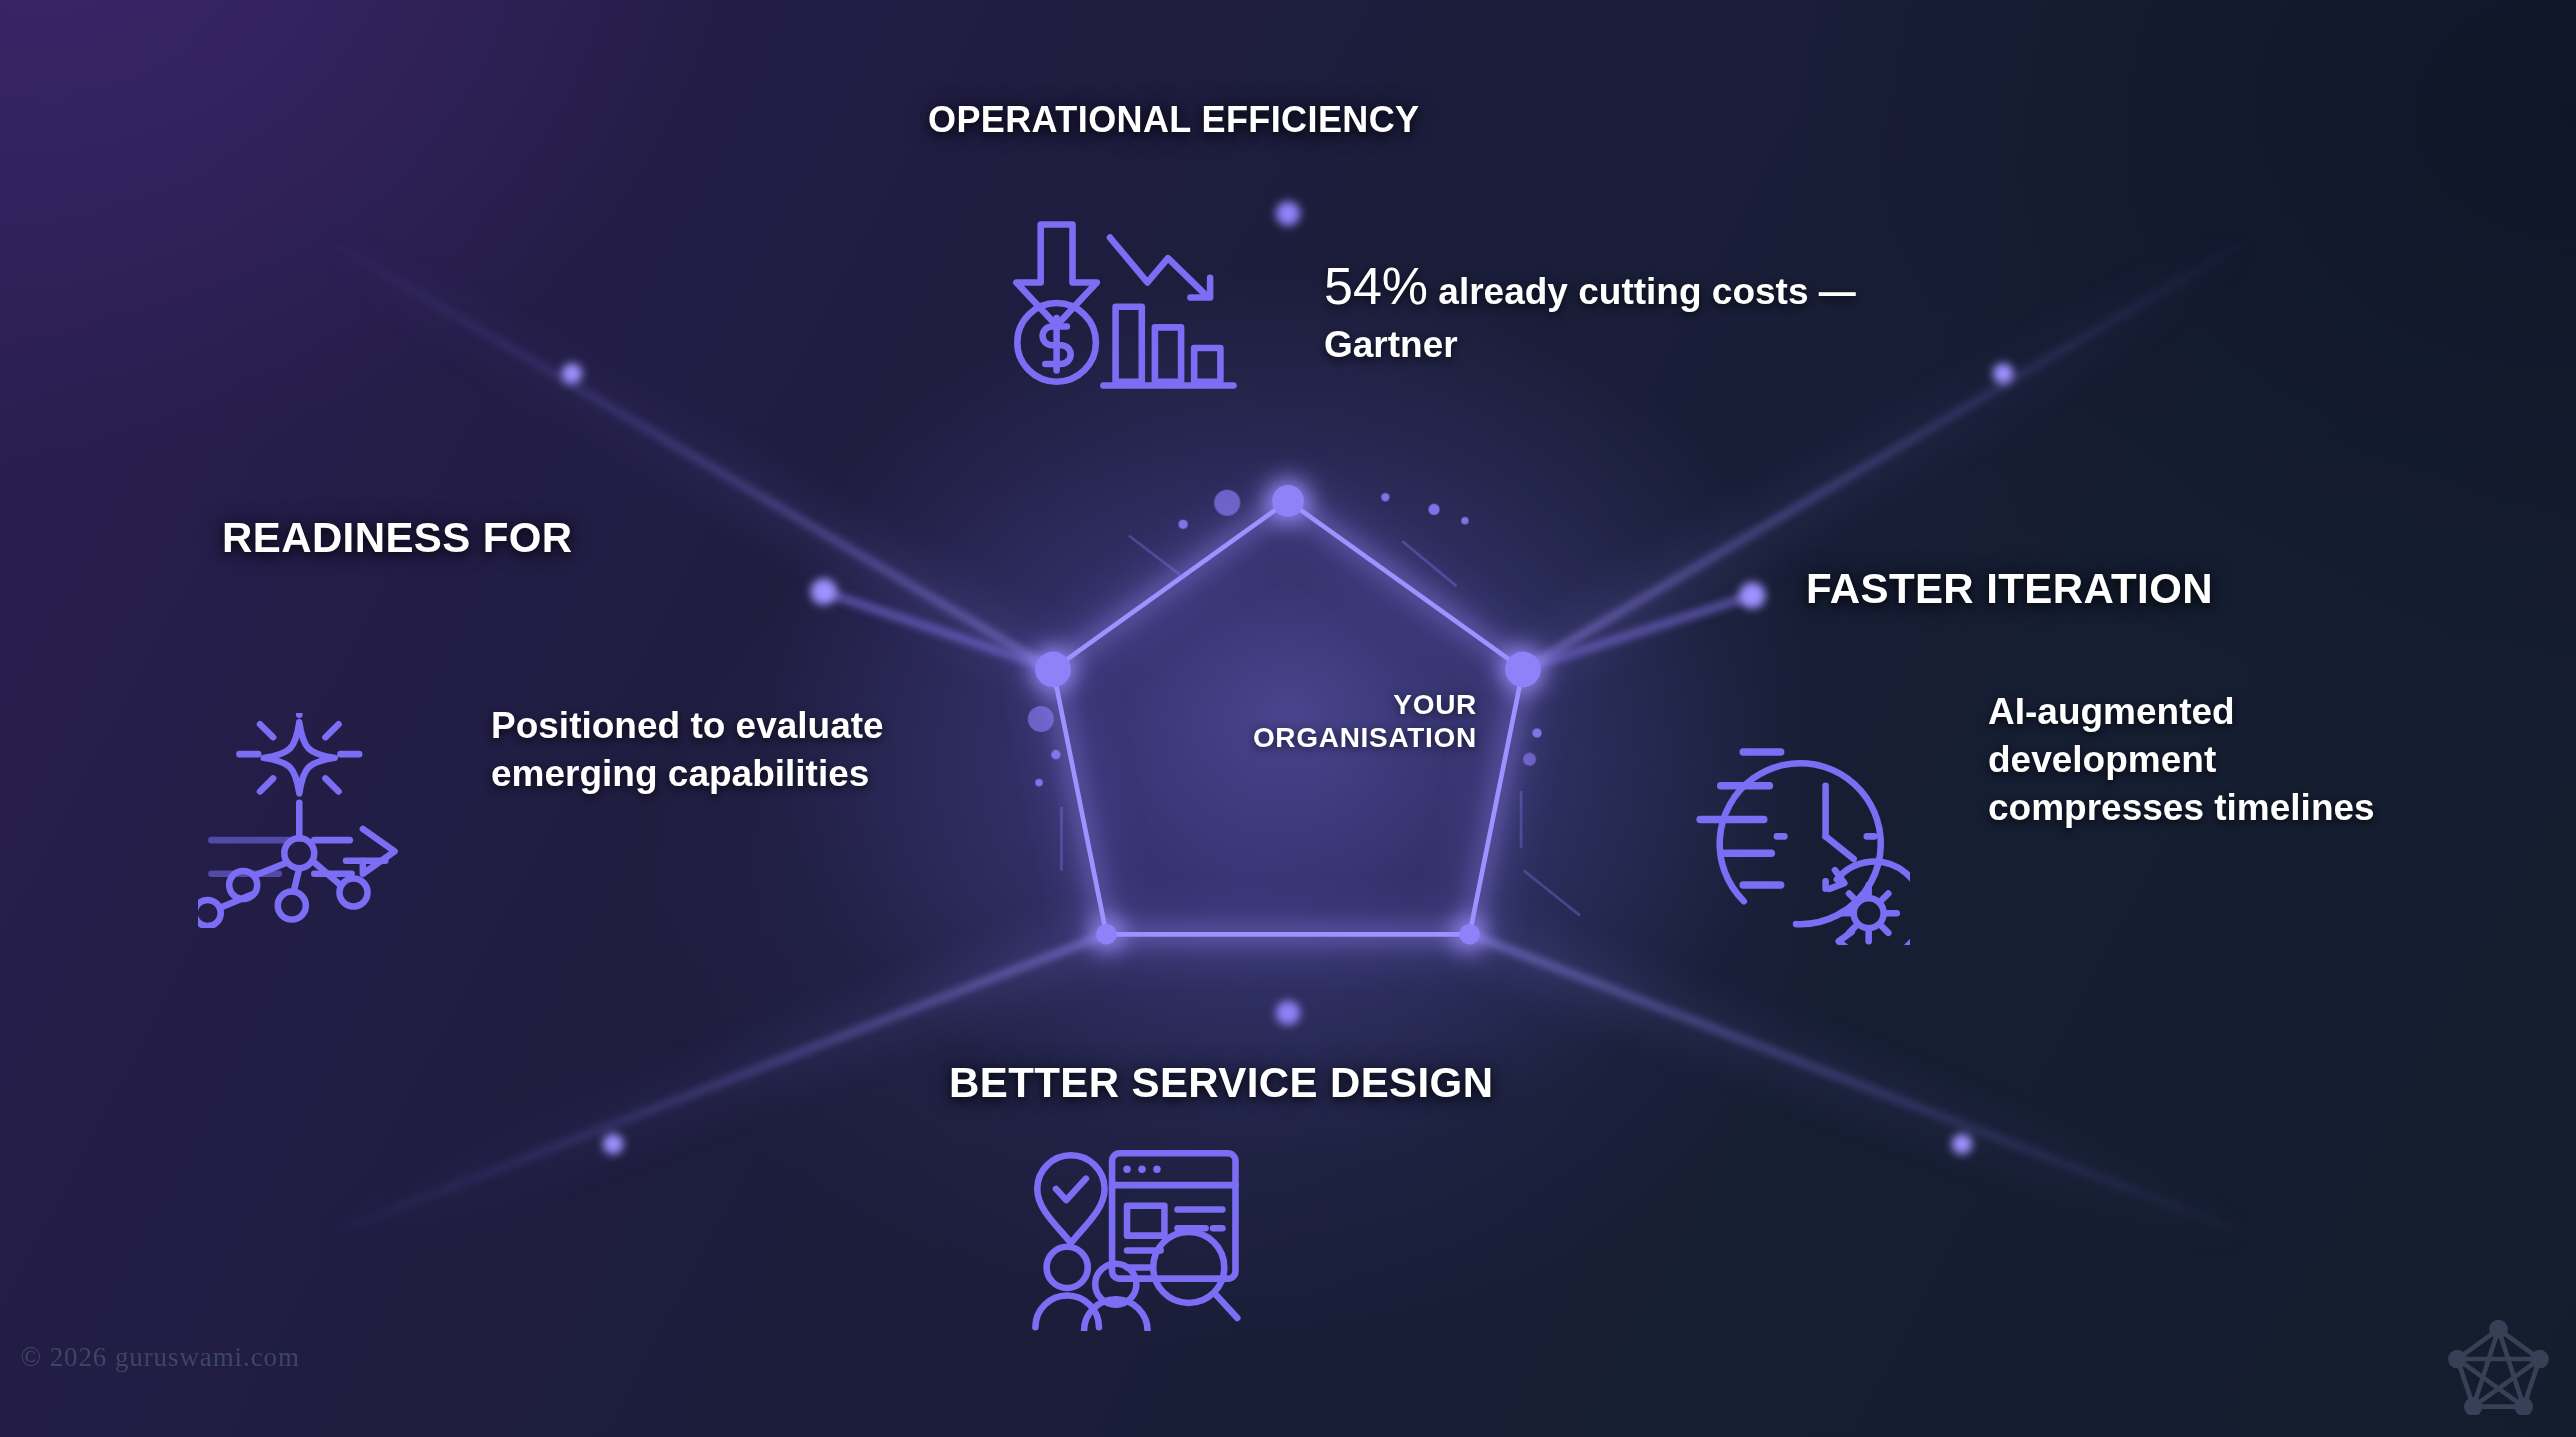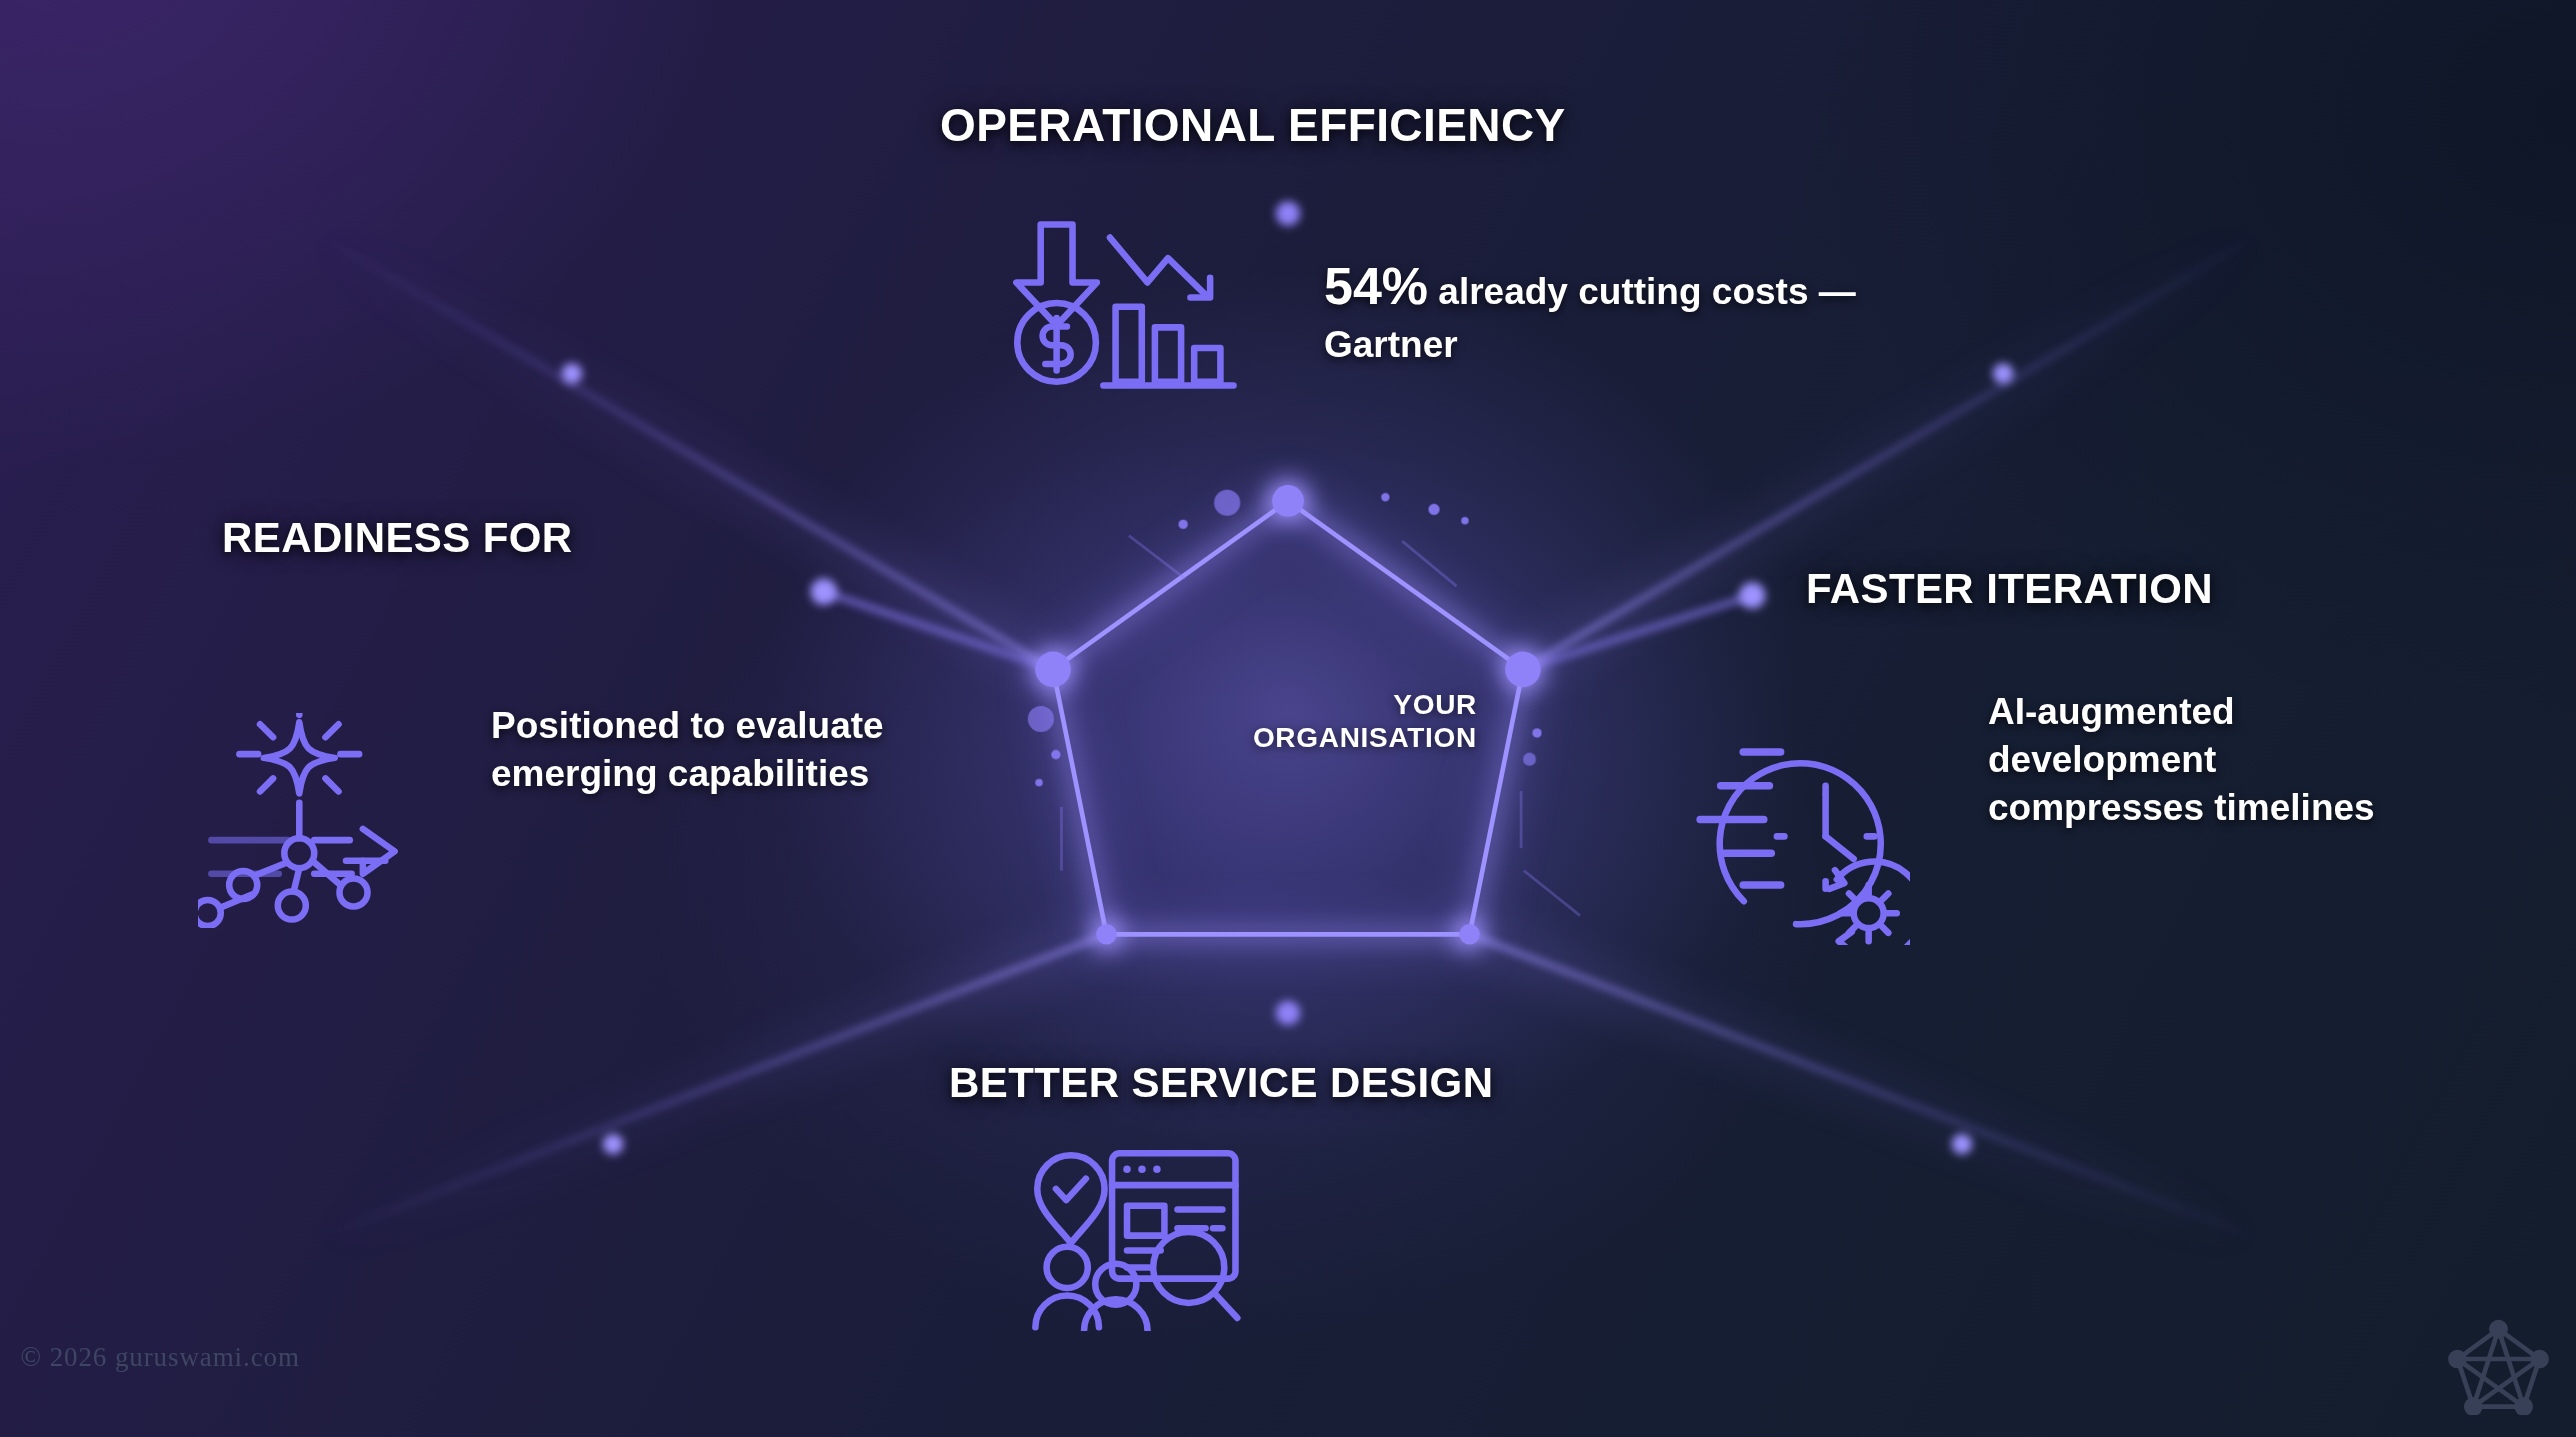--- a/index.html
+++ b/index.html
@@ -25,23 +25,23 @@
     letter-spacing:0.4px; line-height:1.08;
     text-shadow:0 2.8px 9.4px rgba(0,0,0,0.75), 0 0 24px rgba(0,0,0,0.45);
   }
   .body-txt {
     position:absolute; color:#fff; font-weight:bold;
     line-height:1.30;
     text-shadow:0 2.8px 8.4px rgba(0,0,0,0.7);
   }
 
   
-  #t-top { left:928px; top:101px; font-size:46px;margin-left:12px; }
+  #t-top { left:928px; top:101px; font-size:36px; }
   #b-top { left:1324px; top:253px; font-size:37px; width:618px; }
-  #b-top .big { font-size:52px; font-weight:bold; }
+  #b-top .big { font-size:52px; font-weight:normal; }
   #ic-top { position:absolute; left:1007px; top:215px; width:234px; height:178px; }
 
   
   #t-left { left:222px; top:515px; font-size:42px; }
   #b-left { left:491px; top:702px; font-size:37px; width:562px; }
   #ic-left { position:absolute; left:198px; top:713px; width:225px; height:215px; }
 
   
   #t-right { left:1806px; top:566px; font-size:42px; }
   #b-right { left:1988px; top:688px; font-size:37px; width:449px; }

